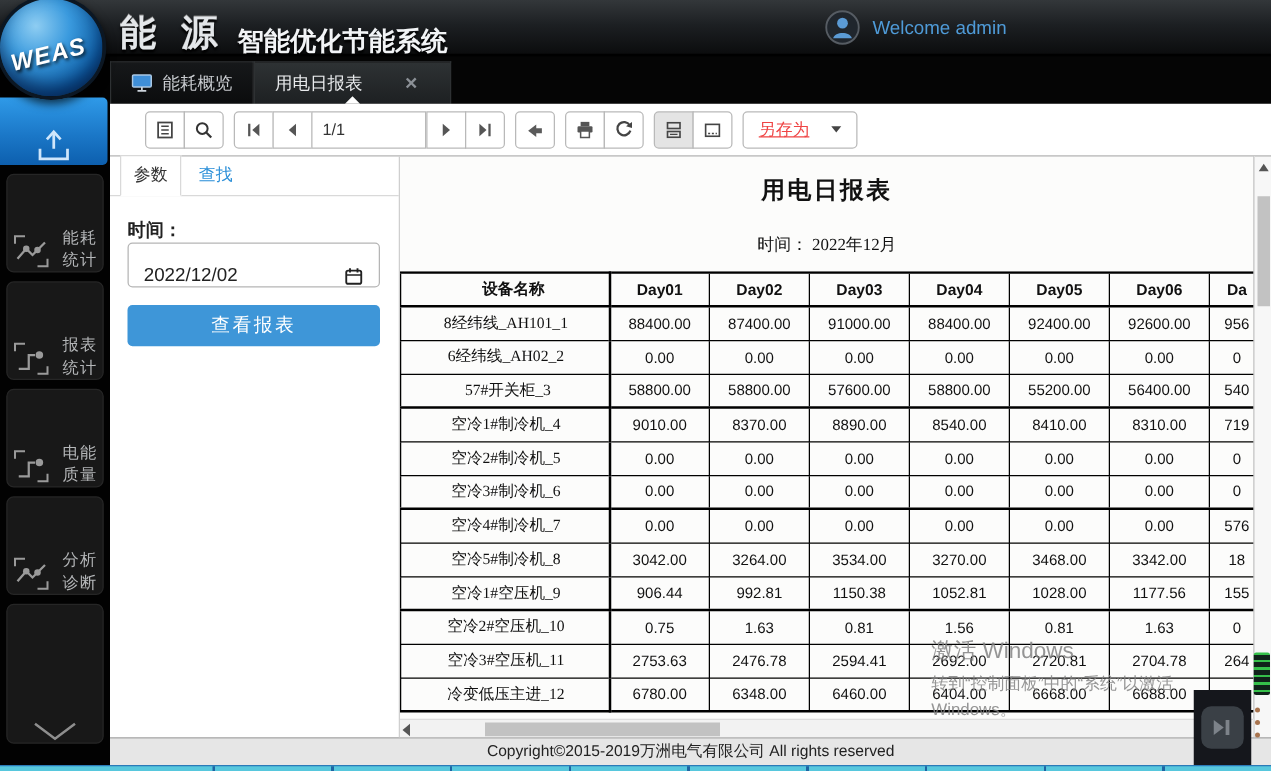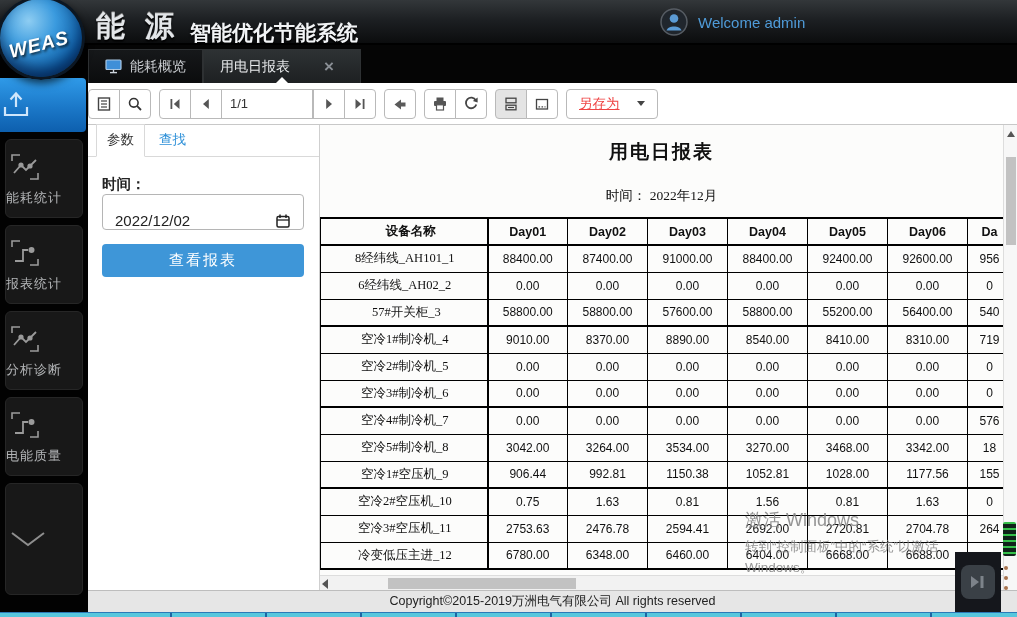--- a/index.html
+++ b/index.html
@@ -30,30 +30,30 @@
   .tab { height:34px; display:flex; align-items:center; gap:8px; padding:0 16px; color:#c9ccd0; font-size:14px;
     background:linear-gradient(180deg,#16181a,#0b0c0d); border:1px solid #2e3133; border-bottom:none; position:relative; }
   .tab.active { background:linear-gradient(180deg,#2e3234,#1d2022); color:#e8eaec; width:158px; }
   .tab.active .pointer { position:absolute; bottom:0; left:50%; margin-left:-6px; width:0; height:0;
     border-left:6px solid transparent; border-right:6px solid transparent; border-bottom:6px solid #fff; }
   .tab .close { margin-left:26px; color:#8b9096; font-size:17px; font-weight:bold; line-height:1; cursor:pointer; }
 
   
   .sidebar { position:absolute; left:0; top:45px; width:88px; height:567px; background:#020202; padding-top:33px; }
   .side-item { margin:0 5px 7px 5px; border-radius:6px; background:#181818; border:1px solid #262626;
-    display:flex; flex-direction:column; align-items:flex-start; justify-content:center; }
+    display:flex; flex-direction:row; align-items:flex-end; justify-content:center; }
   .side-item.active { height:54px; margin-left:0; margin-right:2px; border-radius:0 4px 4px 0;
     background:linear-gradient(180deg,#2f9ae8 0%,#1b78c8 55%,#0d5fae 100%); border:none; }
   .side-item.menu { height:79px; gap:6px; }
   .side-item.expander { height:112px; }
   .side-label { color:#b4b6b8; font-size:13px; letter-spacing:1px; }
 
   
   .toolbar { position:absolute; left:88px; top:83px; width:929px; height:42px; background:#fff;
-    border-bottom:1px solid #c8c8c8; display:flex; align-items:center; padding-left:0; gap:8px; }
+    border-bottom:1px solid #c8c8c8; display:flex; align-items:center; padding-left:28px; gap:8px; }
   .btn-group { display:flex; }
   .tbtn { width:32px; height:30px; background:#fff; border:1px solid #b9b9b9; display:flex; align-items:center;
     justify-content:center; cursor:pointer; }
   .btn-group .tbtn + .tbtn { margin-left:-1px; }
   .tbtn:first-child { border-radius:4px 0 0 4px; }
   .tbtn:last-child { border-radius:0 4px 4px 0; }
   .tbtn.single { border-radius:4px; }
   .tbtn.toggled { background:#e4e4e4; }
   .page-input { width:92px; height:30px; border:1px solid #b9b9b9; margin-left:-1px; padding:0 8px;
     font-size:13px; color:#333; outline:none; }
@@ -200,37 +200,37 @@
           <circle cx="25.5" cy="13" r="3" fill="#9a9a9a"></circle>
         </svg>
       </span>
       <span class="side-label">报表统计</span>
     </div>
     <div class="side-item menu">
       <span>
         <svg width="38" height="32" viewBox="0 0 38 32">
           <path d="M6 10 L6 4 L14 4" fill="none" stroke="#9a9a9a" stroke-width="1.6"></path>
           <path d="M32 22 L32 28 L24 28" fill="none" stroke="#9a9a9a" stroke-width="1.6"></path>
+          <path d="M9 24 L17 24 L17 13 L22 13" fill="none" stroke="#9a9a9a" stroke-width="1.8"></path>
+          <circle cx="25.5" cy="13" r="3" fill="#9a9a9a"></circle>
+        </svg>
+      </span>
+      <span class="side-label">电能质量</span>
+    </div>
+    <div class="side-item menu">
+      <span>
+        <svg width="38" height="32" viewBox="0 0 38 32">
+          <path d="M6 10 L6 4 L14 4" fill="none" stroke="#9a9a9a" stroke-width="1.6"></path>
+          <path d="M32 22 L32 28 L24 28" fill="none" stroke="#9a9a9a" stroke-width="1.6"></path>
           <polyline points="8,22 15,14 20,19 30,9" fill="none" stroke="#9a9a9a" stroke-width="1.8"></polyline>
           <circle cx="15" cy="14" r="2.6" fill="#9a9a9a"></circle>
           <circle cx="24" cy="15" r="2.6" fill="#9a9a9a"></circle>
         </svg>
       </span>
       <span class="side-label">分析诊断</span>
-    </div>
-    <div class="side-item menu">
-      <span>
-        <svg width="38" height="32" viewBox="0 0 38 32">
-          <path d="M6 10 L6 4 L14 4" fill="none" stroke="#9a9a9a" stroke-width="1.6"></path>
-          <path d="M32 22 L32 28 L24 28" fill="none" stroke="#9a9a9a" stroke-width="1.6"></path>
-          <path d="M9 24 L17 24 L17 13 L22 13" fill="none" stroke="#9a9a9a" stroke-width="1.8"></path>
-          <circle cx="25.5" cy="13" r="3" fill="#9a9a9a"></circle>
-        </svg>
-      </span>
-      <span class="side-label">电能质量</span>
     </div>
     <div class="side-item expander">
       <span>
         <svg width="44" height="18" viewBox="0 0 44 18">
           <polyline points="6,3 22,15 38,3" fill="none" stroke="#8e8e8e" stroke-width="2"></polyline>
         </svg>
       </span>
     </div>
   </div>
 

